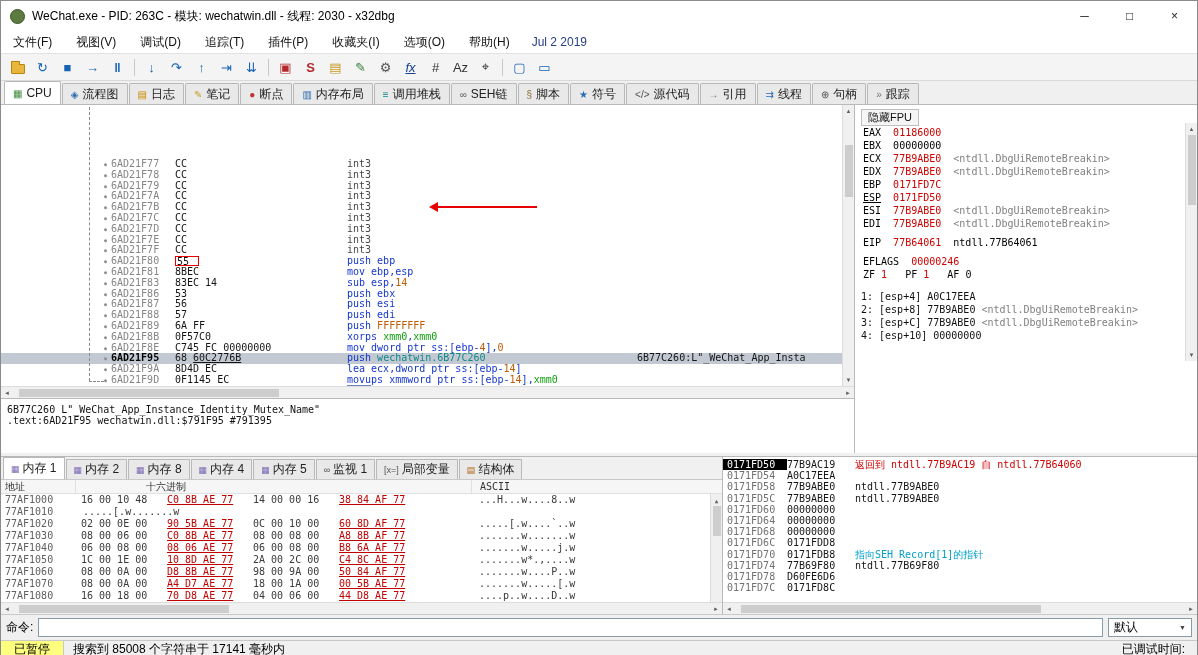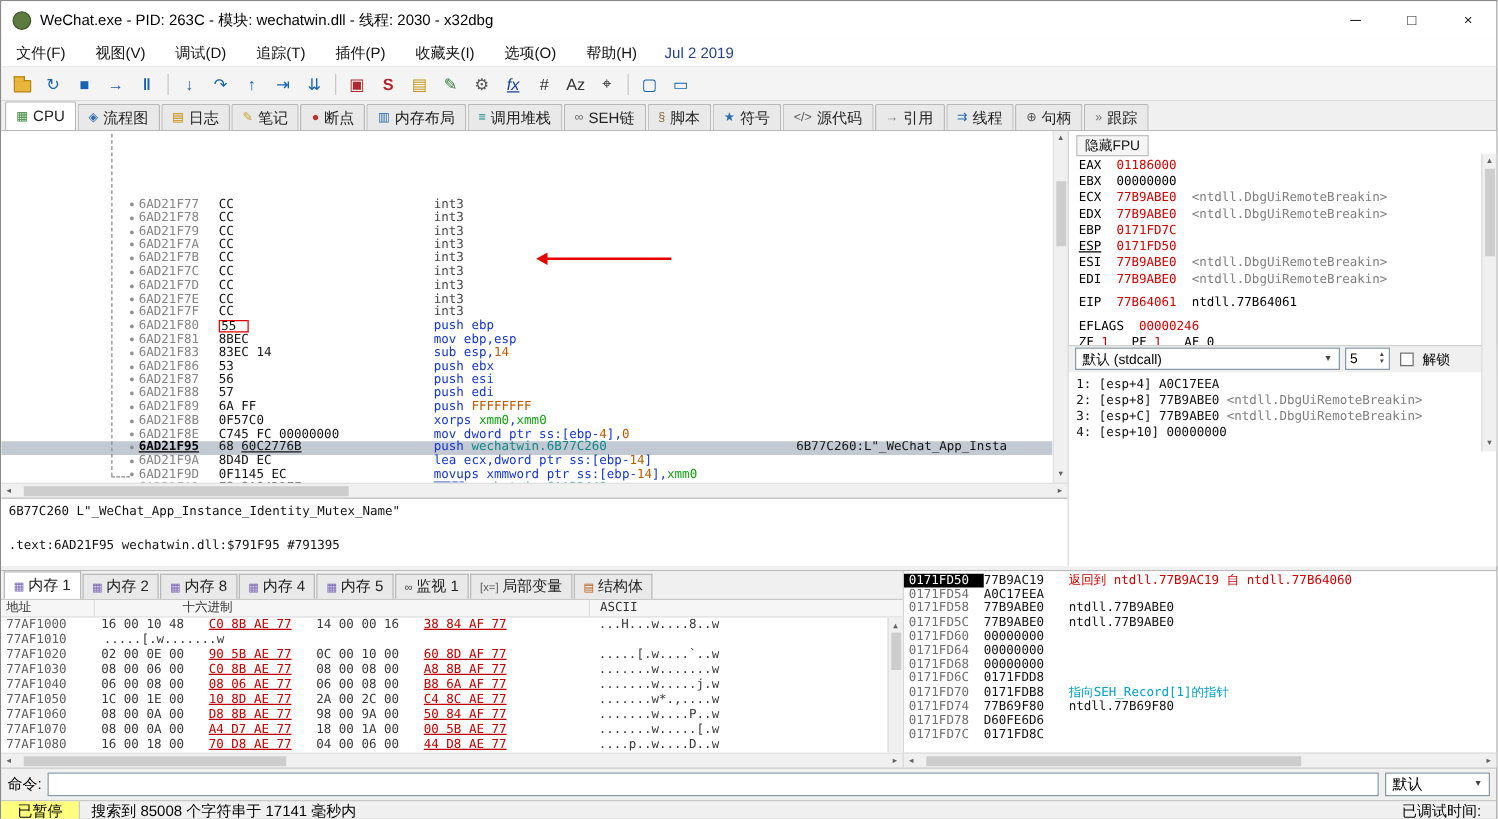--- a/index.html
+++ b/index.html
@@ -33,21 +33,21 @@
 
   
   #main{flex:0 0 348px;display:flex;background:#fff}
   #disasm-panel{width:854px;display:flex;flex-direction:column;border-right:1px solid #b9b9b9;background:#fff}
   #disasm-body{height:281px;display:flex}
   #disasm-rows{position:relative;flex:1;overflow:hidden;font-family:"DejaVu Sans Mono",monospace;font-size:10px;line-height:10.8px;background:#fff;white-space:pre}
   .drow{display:flex;height:10.8px;align-items:center}
   .drow.sel{background:#c3c9d3}
   .dg{width:110px;display:flex;align-items:center;justify-content:flex-end;padding-right:4px;color:#8f8f8f;font-size:5px}
   .da{width:64px;color:#858585}
-  .drow.sel .da{color:#000;font-weight:bold;text-decoration:underline}
+  .drow.sel .da{color:#000;font-weight:bold;}
   .db{width:172px;color:#141414}
   .di{width:290px;color:#141414}
   .dc{flex:1;color:#141414;overflow:hidden}
   .db .u{text-decoration:underline}
   .boxed{display:inline-block;border:1px solid #e80000;padding:0 9px 0 1px;height:10px;line-height:9px}
   .t-mn{color:#1536ce}
   .t-imm{color:#c05b00}
   .t-xmm{color:#11a011}
   .t-sym{color:#0e8888}
   .t-call{background:#6c83c8;color:#fff}
@@ -60,21 +60,21 @@
   
   .sb-v{width:12px;background:#f0f0f0;border-left:1px solid #dcdcdc;display:flex;flex-direction:column;align-items:center;font-size:6px;color:#606060}
   .sb-h{height:12px;background:#f0f0f0;border-top:1px solid #dcdcdc;display:flex;align-items:center;font-size:6px;color:#606060}
   .sb-btn{width:12px;height:12px;display:flex;align-items:center;justify-content:center;flex:0 0 auto}
   .sb-thumb-v{width:8px;background:#cdcdcd;flex:0 0 auto}
   .sb-thumb-h{height:8px;background:#cdcdcd;flex:0 0 auto}
   .sb-fill{flex:1}
 
   
   #info-pane{flex:1;border-top:1px solid #b9b9b9;font-family:"DejaVu Sans Mono",monospace;font-size:10px;padding:5px 6px;background:#fff;color:#111}
-  #info-line2{margin-top:16px}
+  #info-line2{}
 
   
   #reg-panel{flex:1;background:#fff;display:flex;flex-direction:column;position:relative}
   #reg-header-row{height:18px;padding:2px 0 0 6px}
   #reg-header{display:inline-block;border:1px solid #c0c0c0;background:#f5f5f5;font-size:11px;padding:0 6px;color:#111}
   #reg-rows{flex:1;font-family:"DejaVu Sans Mono",monospace;font-size:10px;line-height:13px;padding:3px 32px 0 8px;white-space:pre;overflow:hidden}
   .reg-gap{height:6px}
   .reg-row{height:13px}
   .reg-name{color:#000}
   .reg-name.u{text-decoration:underline}
@@ -328,32 +328,20 @@
       <div id="reg-header-row">
         <span id="reg-header">隐藏FPU</span>
       </div>
       <div id="reg-rows"><div class="reg-row"><span class="reg-name">EAX</span><span>  </span><span class="rv-red">01186000</span></div><div class="reg-row"><span class="reg-name">EBX</span><span>  </span><span class="rv-blk">00000000</span></div><div class="reg-row"><span class="reg-name">ECX</span><span>  </span><span class="rv-red">77B9ABE0</span><span class="reg-cmt">  &lt;ntdll.DbgUiRemoteBreakin&gt;</span></div><div class="reg-row"><span class="reg-name">EDX</span><span>  </span><span class="rv-red">77B9ABE0</span><span class="reg-cmt">  &lt;ntdll.DbgUiRemoteBreakin&gt;</span></div><div class="reg-row"><span class="reg-name">EBP</span><span>  </span><span class="rv-red">0171FD7C</span></div><div class="reg-row"><span class="reg-name u">ESP</span><span>  </span><span class="rv-red">0171FD50</span></div><div class="reg-row"><span class="reg-name">ESI</span><span>  </span><span class="rv-red">77B9ABE0</span><span class="reg-cmt">  &lt;ntdll.DbgUiRemoteBreakin&gt;</span></div><div class="reg-row"><span class="reg-name">EDI</span><span>  </span><span class="rv-red">77B9ABE0</span><span class="reg-cmt">  &lt;ntdll.DbgUiRemoteBreakin&gt;</span></div><div class="reg-gap"></div><div class="reg-row"><span class="reg-name">EIP</span><span>  </span><span class="rv-red">77B64061</span><span class="reg-cmt blk">  ntdll.77B64061</span></div><div class="reg-gap"></div><div class="reg-row"><span class="reg-name">EFLAGS</span><span>  </span><span class="rv-red">00000246</span></div><div class="reg-row"><span class="reg-name">ZF </span><span class="rv-red">1</span><span>   </span><span class="reg-name">PF </span><span class="rv-red">1</span><span>   </span><span class="reg-name">AF </span><span class="rv-blk">0</span><span>   </span></div></div>
       <div class="sb-v" id="reg-vscroll">
         <div class="sb-btn">▲</div>
         <div class="sb-thumb-v" style="height:70px"></div>
         <div class="sb-fill"></div>
         <div class="sb-btn">▼</div>
       </div>
-      <div id="conv-row">
-        <div class="combo" id="conv-combo">
-          <span>默认 (stdcall)</span>
-          <span class="combo-arrow">▼</span>
-        </div>
-        <div id="conv-spin">
-          <span>5</span>
-          <span class="spin-arrows">▲<br>▼</span>
-        </div>
-        <div class="chk"></div>
-        <span id="unlock-label">解锁</span>
-      </div>
       <div id="args-rows"><div class="arg-row"><span>1: [esp+4] </span><span>A0C17EEA</span></div><div class="arg-row"><span>2: [esp+8] </span><span>77B9ABE0</span><span class="arg-cmt"> &lt;ntdll.DbgUiRemoteBreakin&gt;</span></div><div class="arg-row"><span>3: [esp+C] </span><span>77B9ABE0</span><span class="arg-cmt"> &lt;ntdll.DbgUiRemoteBreakin&gt;</span></div><div class="arg-row"><span>4: [esp+10] </span><span>00000000</span></div></div>
     </div>
   </div>
 
   <div class="hsplit"></div>
 
   <div id="bottom">
     <div id="dump-panel">
       <div id="dump-tabs">
           <div class="btab active">

